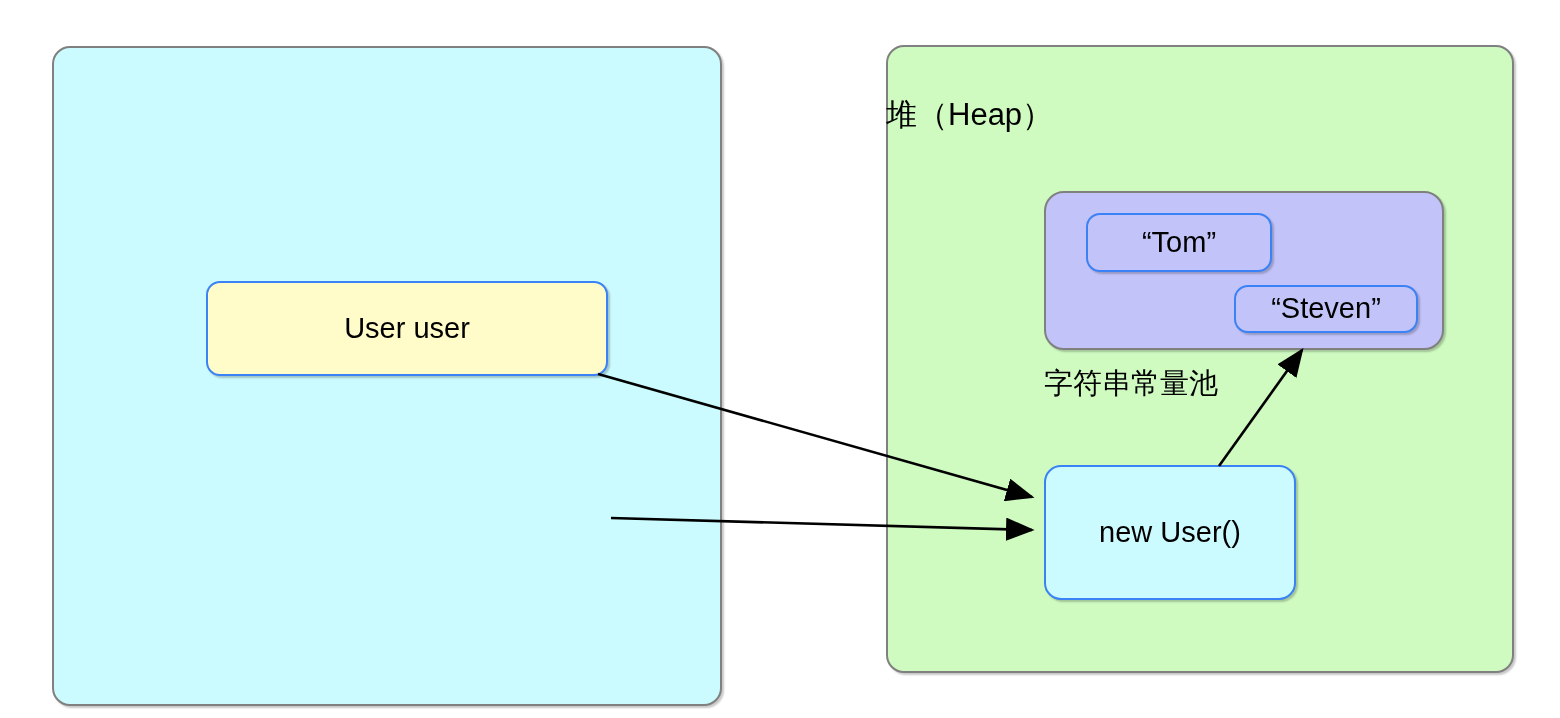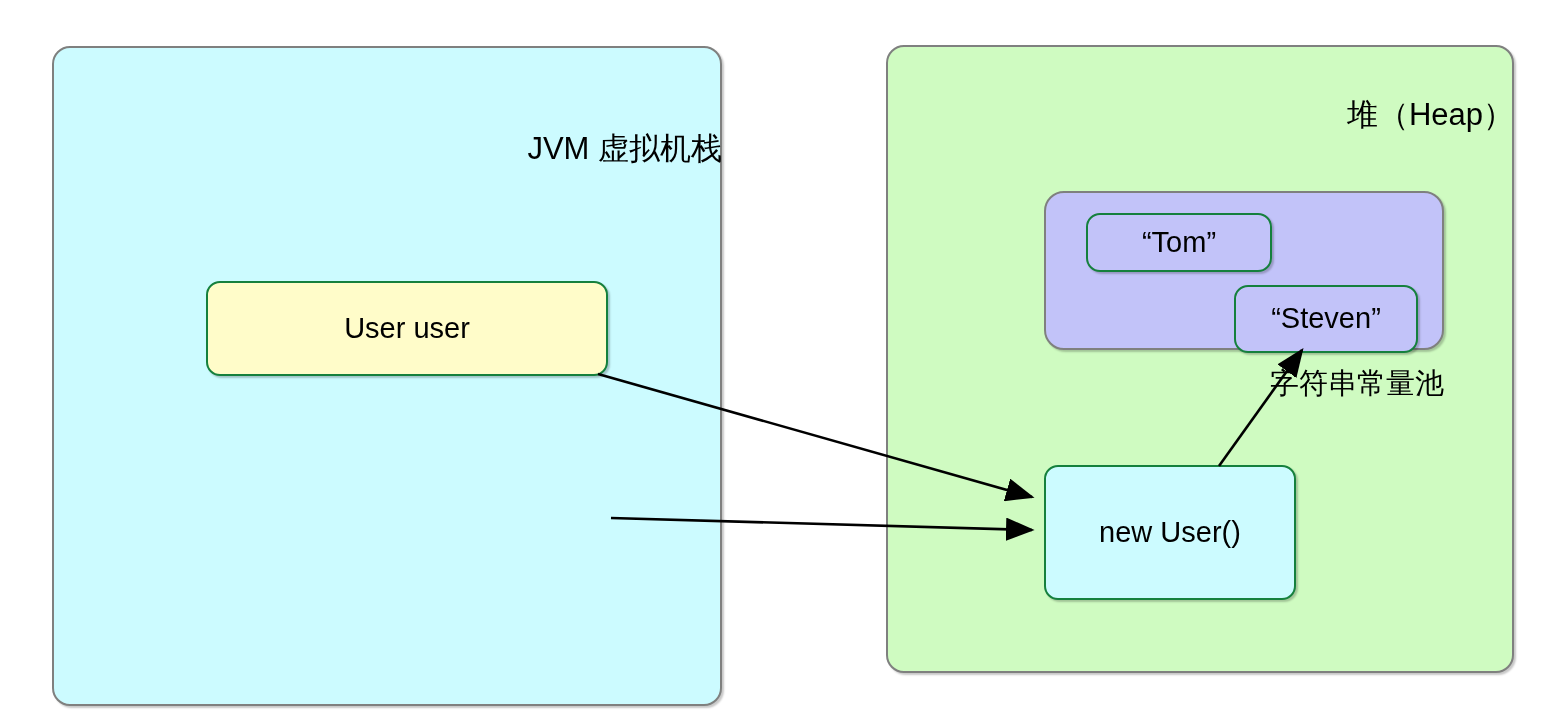--- a/index.html
+++ b/index.html
@@ -27,33 +27,33 @@
   .region {
     position: absolute;
     box-sizing: border-box;
     border: 2px solid #7f807f;
     border-radius: 18px;
     box-shadow: 2px 2px 2px rgba(0,0,0,0.22);
   }
   .node {
     position: absolute;
     box-sizing: border-box;
-    border: 2px solid #15803d;
+    border: 2px solid #3b82f6;
     border-radius: 14px;
     box-shadow: 2px 2px 2px rgba(0,0,0,0.22);
     display: flex;
     align-items: center;
     justify-content: center;
     text-align: center;
     line-height: 1.28;
   }
   .label {
     position: absolute;
     white-space: nowrap;
-    text-align: right;
+    text-align: left;
   }
 
   
   #stack-region {
     left: 52px; top: 46px;
     width: 670px; height: 660px;
     background: #ccfbff;
   }
   #stack-title {
     left: 52px; top: 128px;
@@ -97,47 +97,47 @@
     font-size: 29px;
   }
   #node-tom {
     left: 1086px; top: 213px;
     width: 186px; height: 59px;
     background: #c2c3f9;
     font-size: 29px;
   }
   #node-steven {
     left: 1234px; top: 285px;
-    width: 184px; height: 68px;
+    width: 184px; height: 48px;
     background: #c2c3f9;
     font-size: 29px;
   }
   #node-new-user {
     left: 1044px; top: 465px;
     width: 252px; height: 135px;
     background: #ccfbff;
     font-size: 29px;
+    border-radius: 17px;
   }
   .node .node-text { display: block; }
 
   
   #arrows {
     position: absolute;
     left: 0; top: 0;
     width: 1560px; height: 718px;
     pointer-events: none;
   }
 </style>
 </head>
 <body>
 
 <div id="canvas">
 
   <div class="region" id="stack-region"></div>
-  <div class="label" id="stack-title">JVM 虚拟机栈</div>
 
   <div class="node" id="node-user-user">
     <span class="node-text">User user</span>
   </div>
 
 
   <div class="region" id="heap-region"></div>
   <div class="label" id="heap-title">堆（Heap）</div>
 
   <div class="region" id="pool-region"></div>

